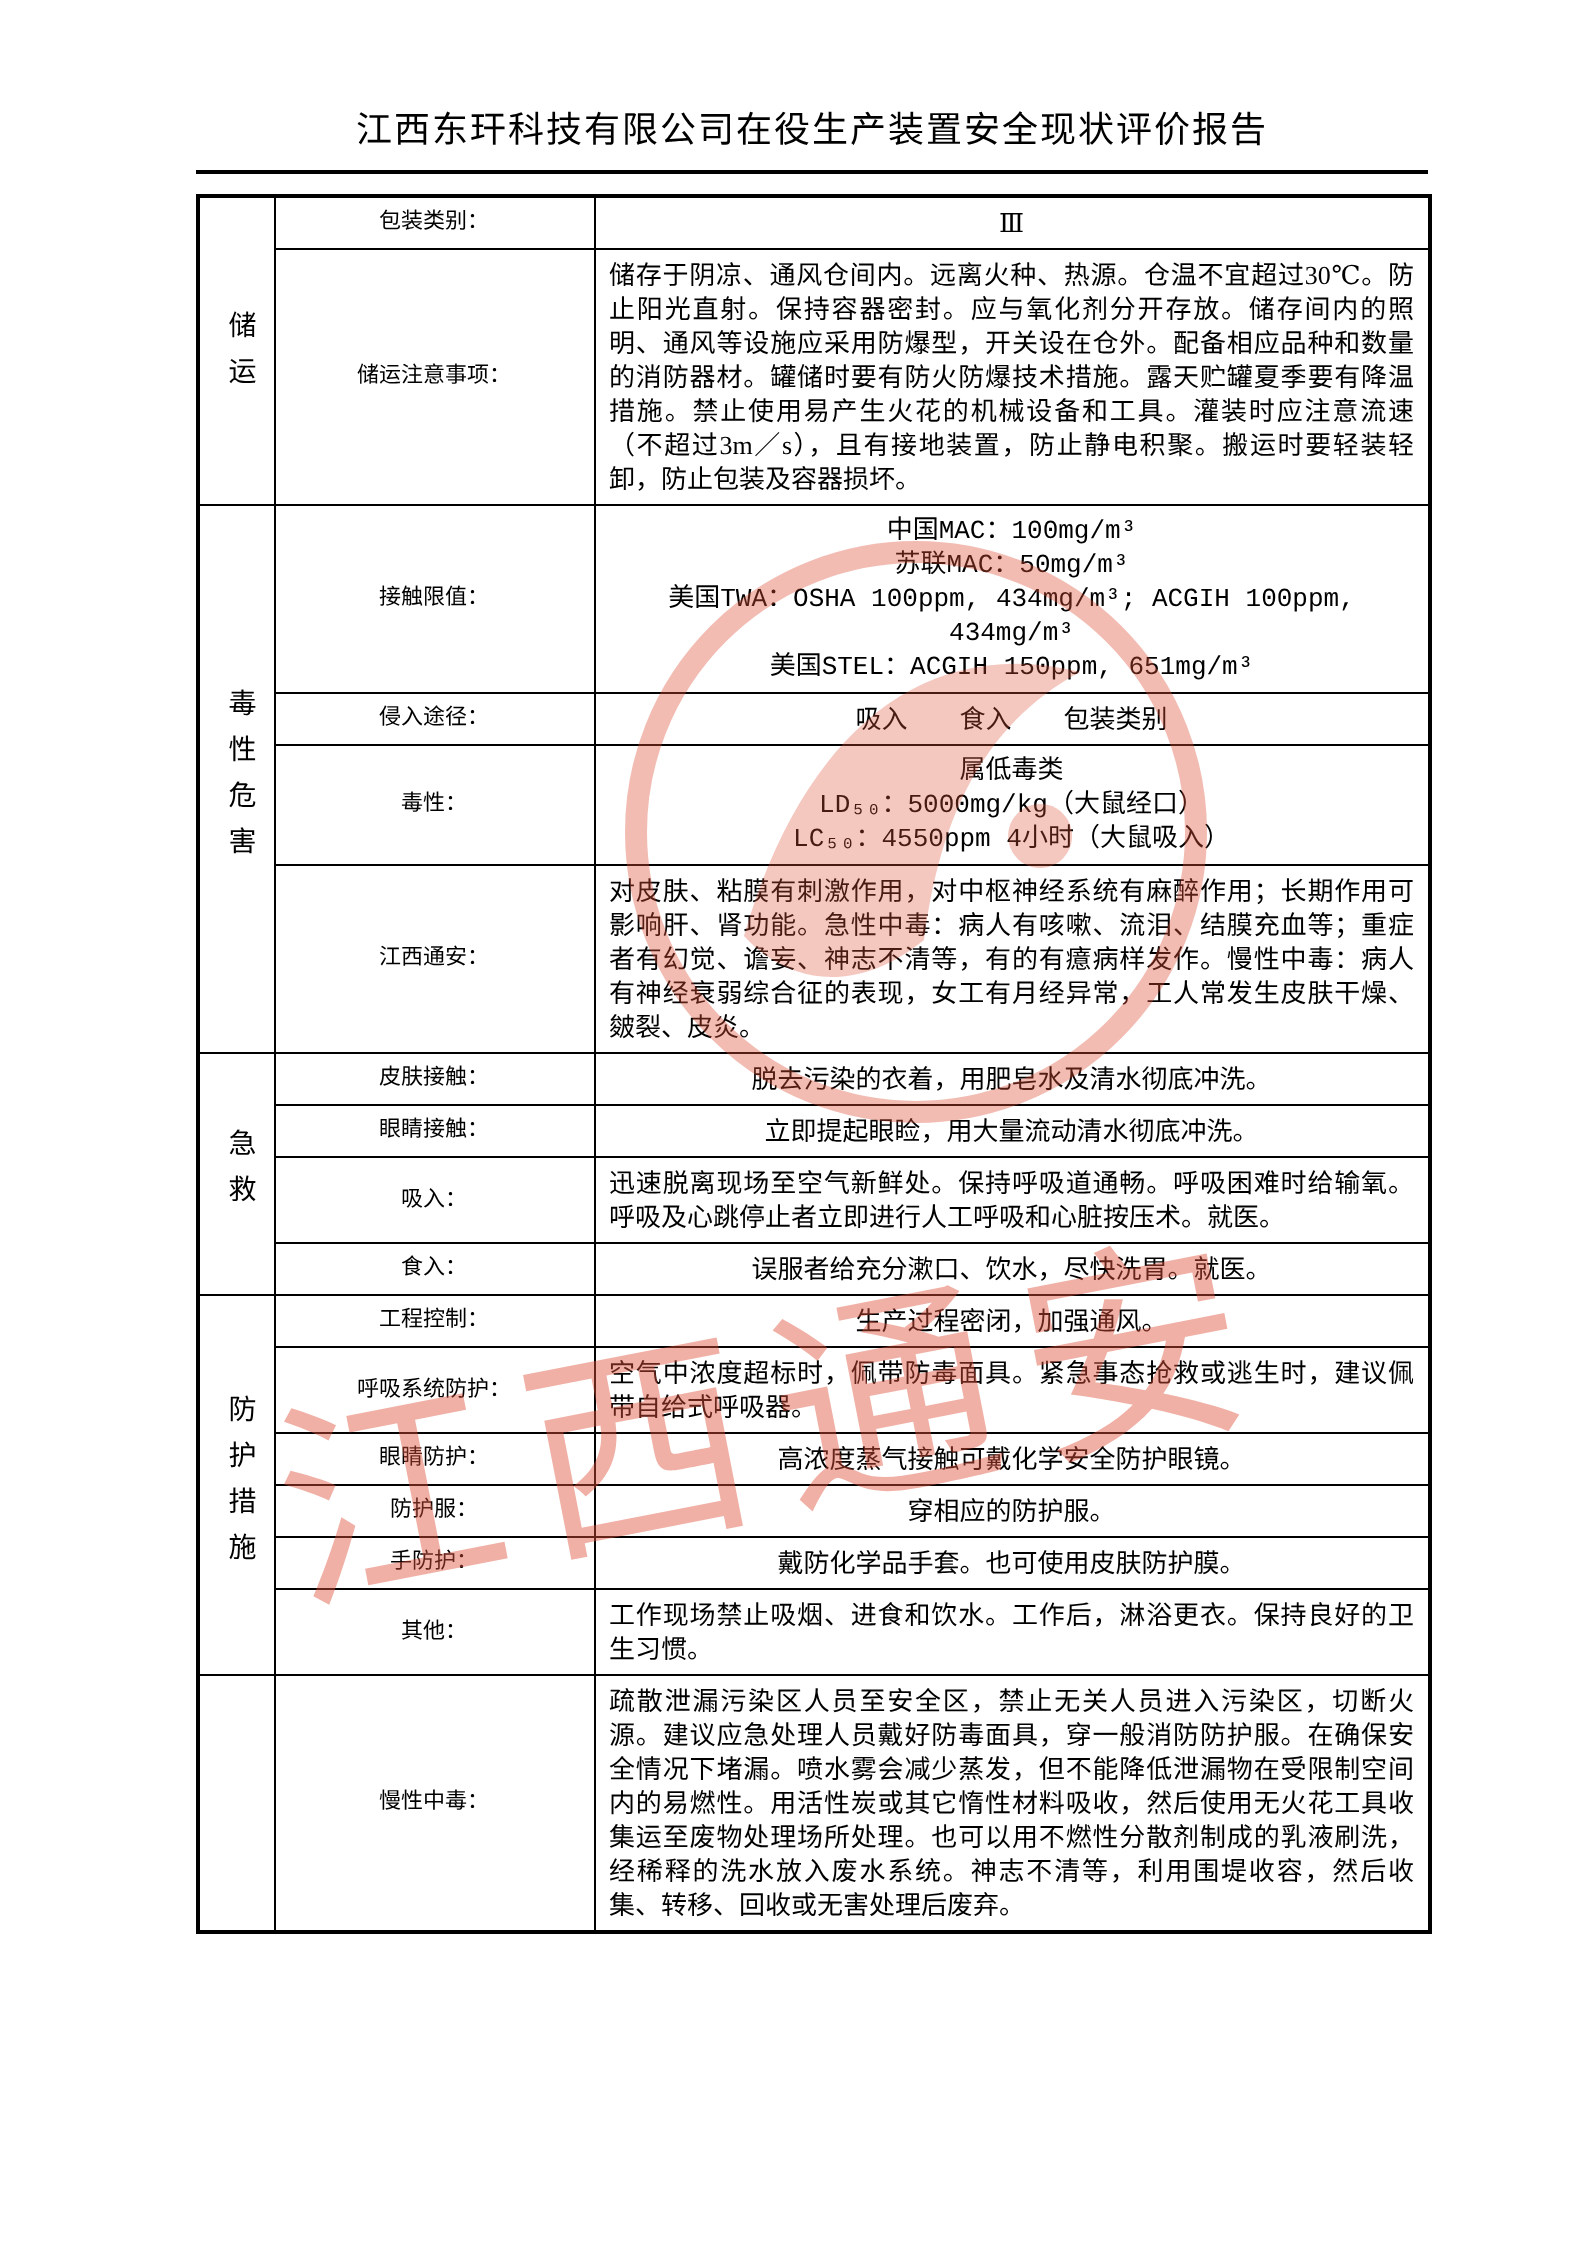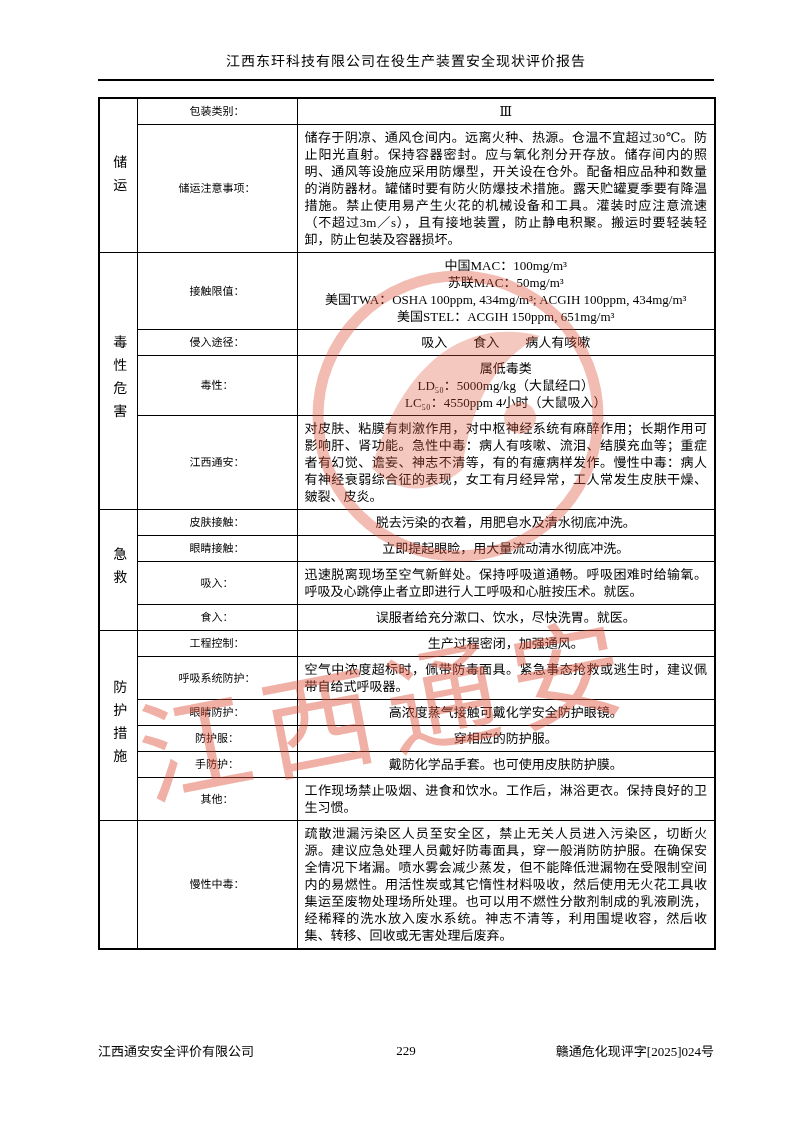--- a/index.html
+++ b/index.html
@@ -4,21 +4,21 @@
 <style>
   * { margin:0; padding:0; box-sizing:border-box; }
   html,body { background:#888; }
   body { font-family:"Liberation Serif","DejaVu Serif",serif; color:#000; }
   .page {
     position:relative; width:793px; height:1122px; background:#fff;
     margin:0 auto; overflow:hidden;
   }
   .header {
     position:absolute; left:98px; top:50px; width:616px;
-    text-align:center; font-size:14px; letter-spacing:1px;
+    text-align:center; font-size:18px; letter-spacing:1px;
     border-bottom:2px solid #000; padding-bottom:9px;
   }
   table.msds {
     position:absolute; left:98px; top:97px; width:616px;
     border-collapse:collapse; table-layout:fixed;
     border:2px solid #000;
   }
   table.msds td { border:1px solid #000; vertical-align:middle; }
   col.c-cat { width:38px; }
   col.c-lbl { width:160px; }
@@ -27,21 +27,21 @@
     writing-mode:vertical-rl; text-orientation:upright;
     text-align:center; font-size:14px; letter-spacing:9px;
     padding:4px 0;
   }
   td.cat-top { vertical-align:top; padding-top:8px; }
   td.lbl { text-align:center; font-size:11px; padding:4px 3px; line-height:17px; }
   td.val { font-size:13px; line-height:17px; padding:4px 7px; }
   .c-center { text-align:center; }
   .c-justify { text-align:justify; }
   .pre { white-space:pre-line; }
-  .roomy { line-height:24px; }
+  .roomy { line-height:24px;font-family:Liberation Mono, monospace; }
   .footer {
     position:absolute; left:98px; top:1041px; width:616px;
     display:grid; grid-template-columns:1fr auto 1fr;
     font-size:13px; align-items:center;
   }
   .footer .f-left  { text-align:left; }
   .footer .f-mid   { text-align:center; }
   .footer .f-right { text-align:right; }
   .watermark {
     position:absolute; left:0; top:0; width:793px; height:1122px;
@@ -76,21 +76,21 @@
       <tr>
         <td class="cat" rowspan="4">毒性危害</td>
         <td class="lbl">接触限值：</td>
         <td class="val c-center pre roomy">中国MAC：100mg/m³
 苏联MAC：50mg/m³
 美国TWA：OSHA 100ppm, 434mg/m³; ACGIH 100ppm, 434mg/m³
 美国STEL：ACGIH 150ppm, 651mg/m³</td>
       </tr>
       <tr>
         <td class="lbl">侵入途径：</td>
-        <td class="val c-center">吸入　　食入　　病人有咳嗽</td>
+        <td class="val c-center">吸入　　食入　　包装类别</td>
       </tr>
       <tr>
         <td class="lbl">毒性：</td>
         <td class="val c-center pre roomy">属低毒类
 LD₅₀：5000mg/kg（大鼠经口）
 LC₅₀：4550ppm 4小时（大鼠吸入）</td>
       </tr>
       <tr>
         <td class="lbl">江西通安：</td>
         <td class="val c-justify">对皮肤、粘膜有刺激作用，对中枢神经系统有麻醉作用；长期作用可影响肝、肾功能。急性中毒：病人有咳嗽、流泪、结膜充血等；重症者有幻觉、谵妄、神志不清等，有的有癔病样发作。慢性中毒：病人有神经衰弱综合征的表现，女工有月经异常，工人常发生皮肤干燥、皴裂、皮炎。</td>
@@ -141,25 +141,20 @@
       </tr>
 
       <tr>
         <td class="cat"></td>
         <td class="lbl">慢性中毒：</td>
         <td class="val c-justify">疏散泄漏污染区人员至安全区，禁止无关人员进入污染区，切断火源。建议应急处理人员戴好防毒面具，穿一般消防防护服。在确保安全情况下堵漏。喷水雾会减少蒸发，但不能降低泄漏物在受限制空间内的易燃性。用活性炭或其它惰性材料吸收，然后使用无火花工具收集运至废物处理场所处理。也可以用不燃性分散剂制成的乳液刷洗，经稀释的洗水放入废水系统。神志不清等，利用围堤收容，然后收集、转移、回收或无害处理后废弃。</td>
       </tr>
     </tbody>
   </table>
 
-  <div class="footer">
-    <span class="f-left">江西通安安全评价有限公司</span>
-    <span class="f-mid">229</span>
-    <span class="f-right">赣通危化现评字[2025]024号</span>
-  </div>
 
   <div class="watermark" aria-hidden="true">
     <svg width="793" height="1122" viewBox="0 0 793 1122">
       <circle cx="458" cy="416" r="140" fill="none" stroke="#dd5038" stroke-opacity="0.38" stroke-width="11"></circle>
       <path d="M 372 468 C 400 370 460 316 540 336 C 492 362 470 408 462 470 C 430 496 396 494 372 468 Z" fill="#dd5038" fill-opacity="0.32"></path>
       <path d="M 520 402 a 16 16 0 1 0 0.1 0 Z" fill="#dd5038" fill-opacity="0.32"></path>
       <text x="148" y="798" font-size="112" letter-spacing="14" fill="#dd5038" fill-opacity="0.45" transform="rotate(-11 148 798)" font-family="Liberation Serif, DejaVu Serif, serif">江西通安</text>
     </svg>
   </div>
 

